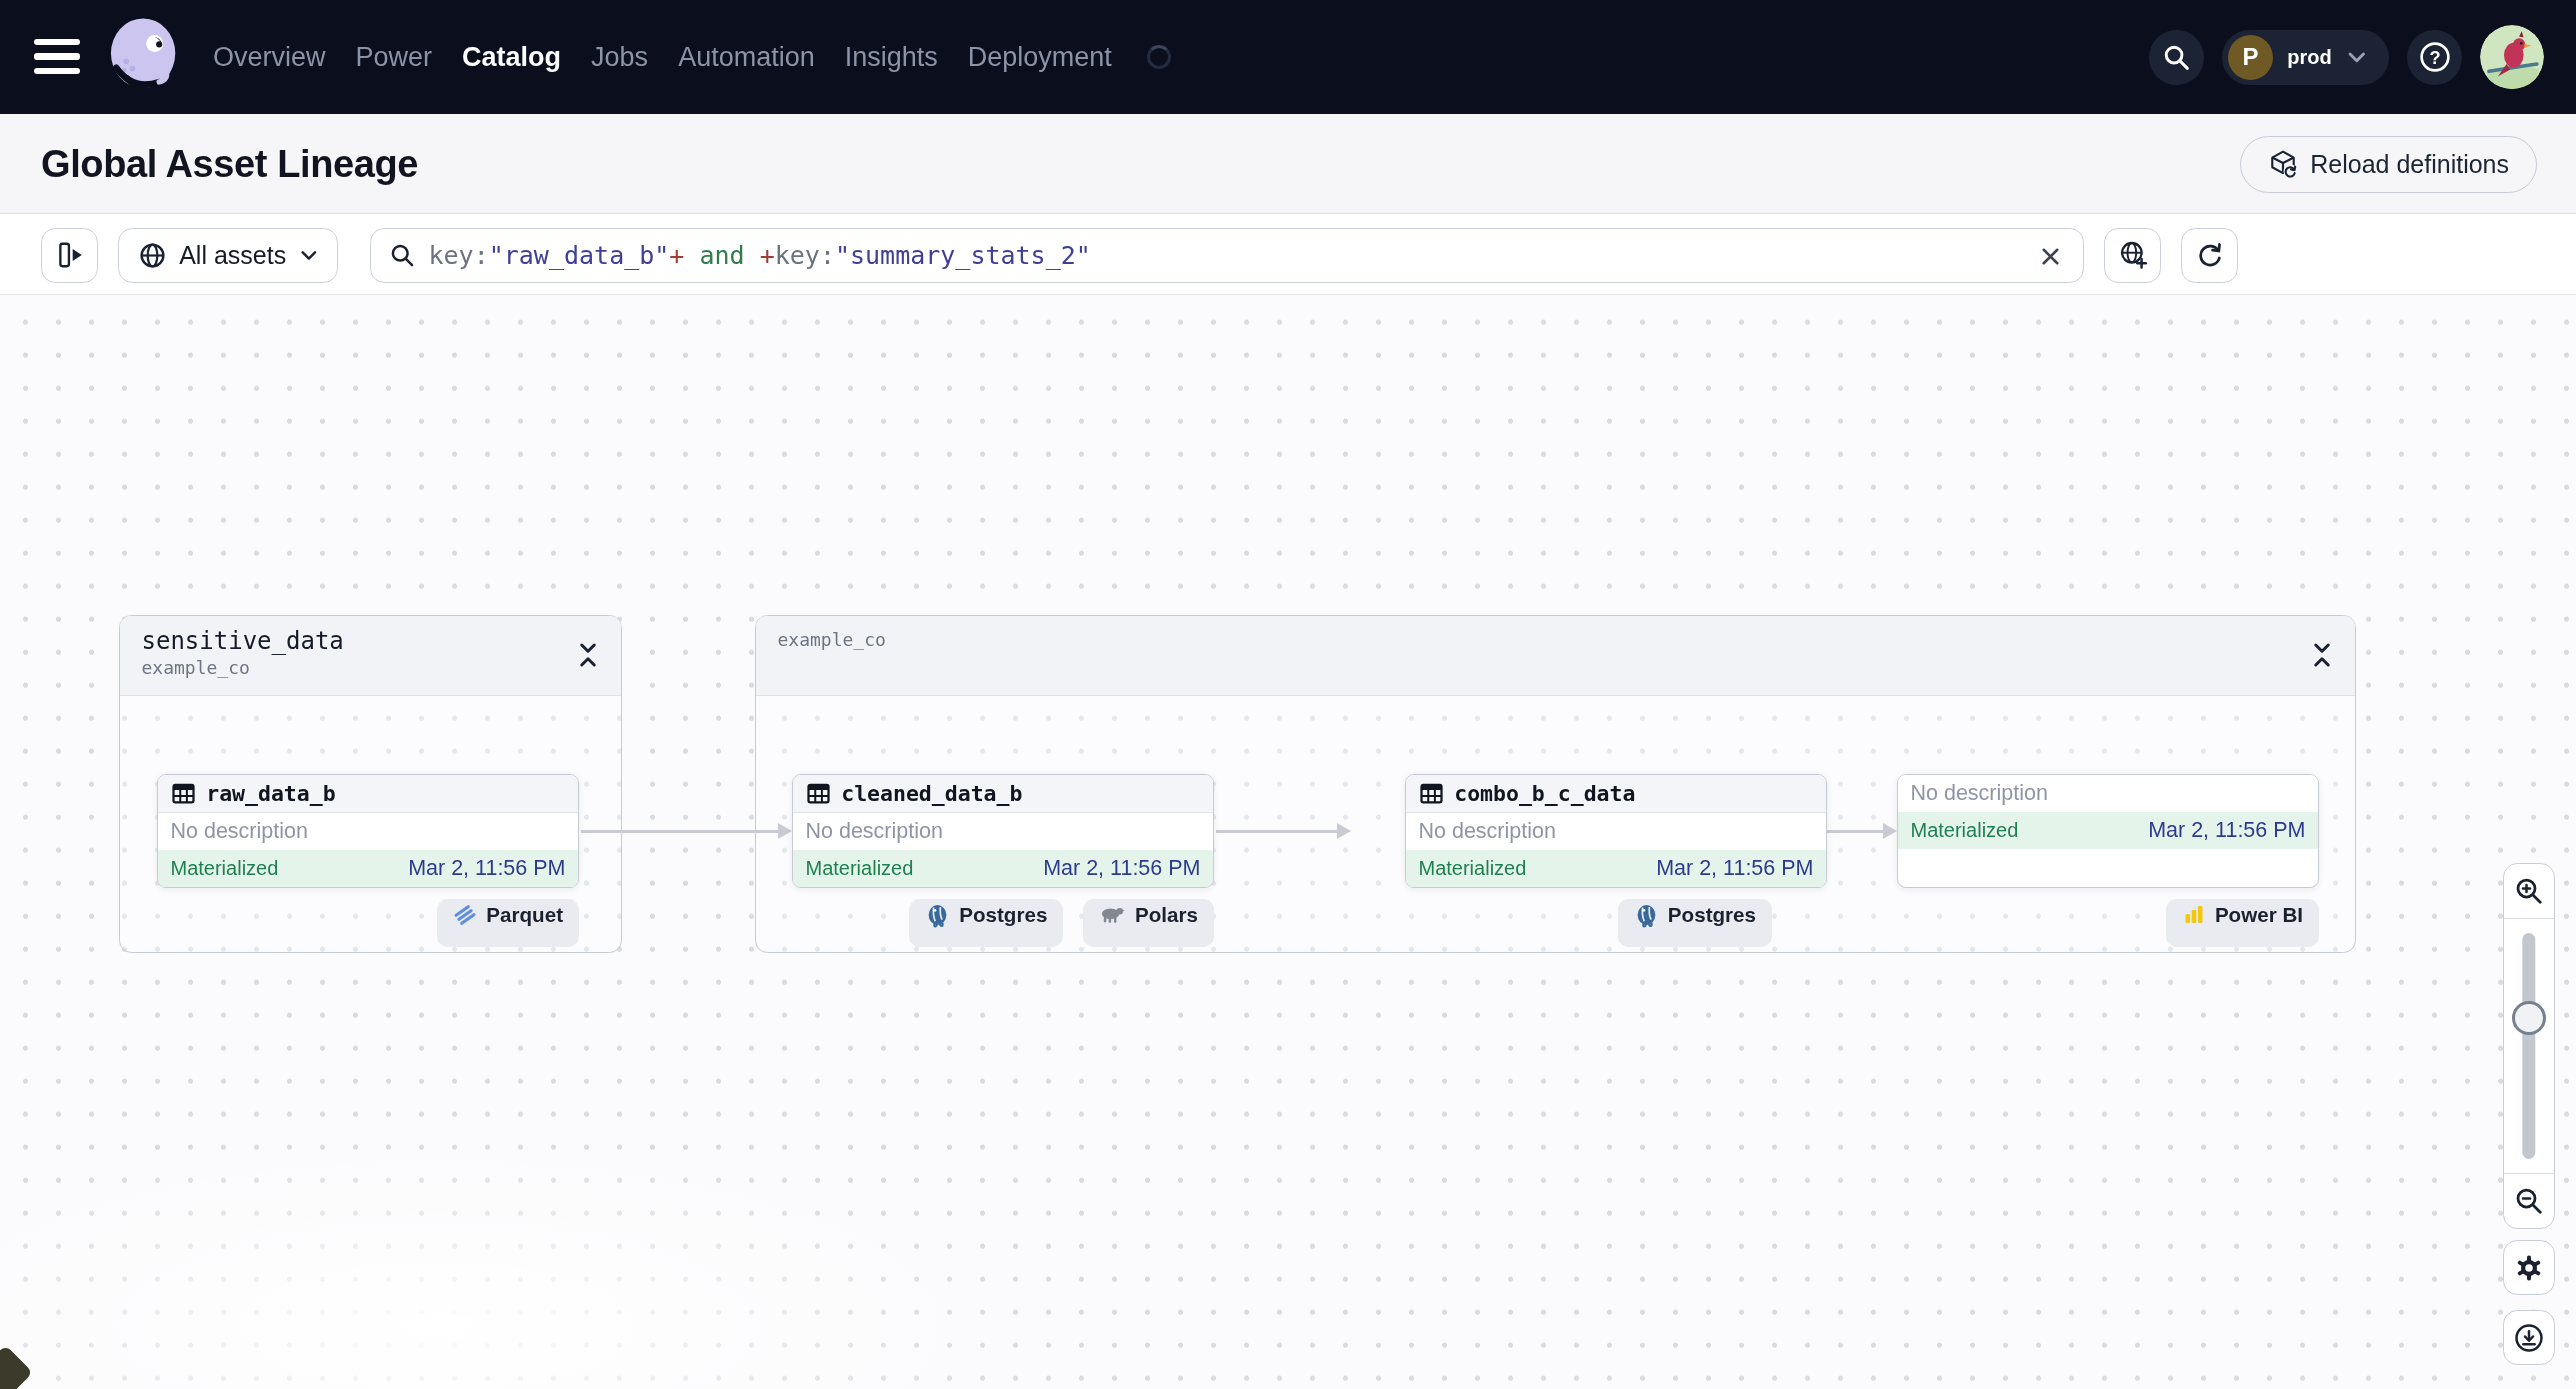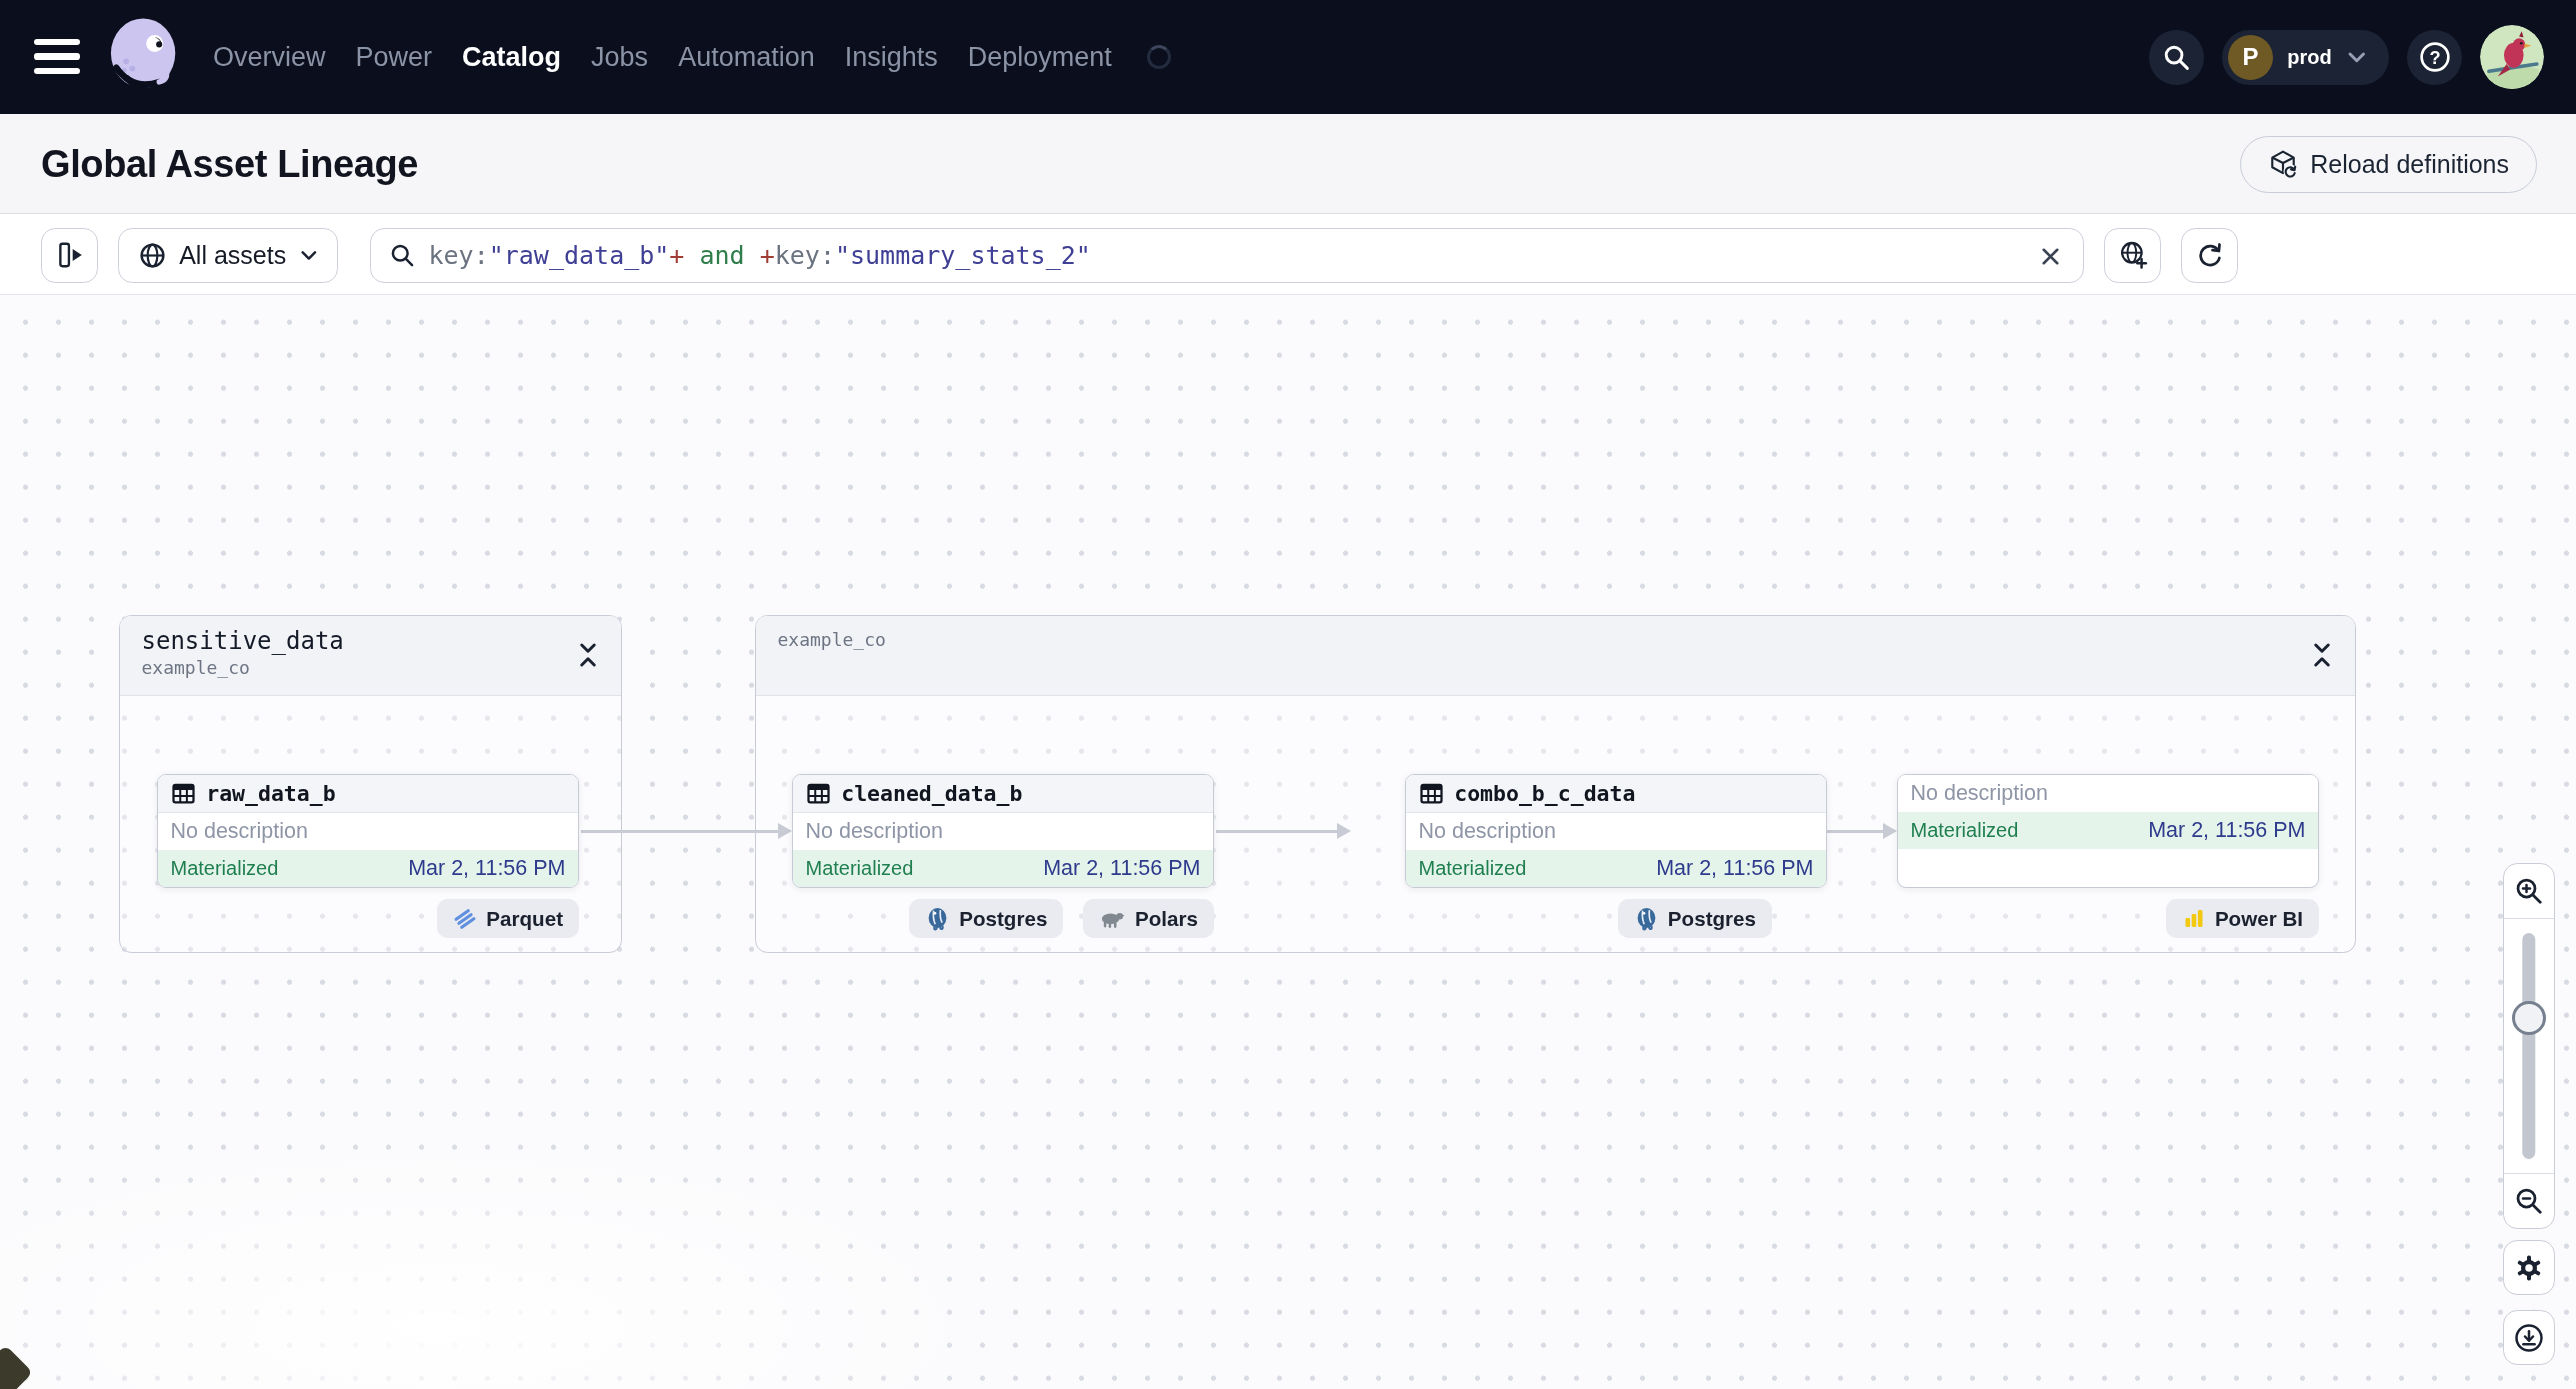--- a/index.html
+++ b/index.html
@@ -59,21 +59,21 @@
 
   .asset-node { position:absolute; top:479px; width:422px; height:114px; border:1.8px solid #c6cad5; border-radius:9px; background:#fff; overflow:hidden; box-shadow:0 1.8px 7.2px rgba(20,25,40,0.07); cursor:pointer; }
   .an-header { height:38px; background:#f4f5f8; border-bottom:0.9px solid #e2e4ea; display:flex; align-items:center; gap:10.7px; padding:0 12.5px; }
   .an-name { font-family:"DejaVu Sans Mono", monospace; font-weight:700; font-size:21.5px; color:#10151f; }
   .an-desc { height:37px; display:flex; align-items:center; padding:0 12.5px; font-size:21.5px; color:#8e95a6; background:#fff; }
   .an-footer { height:37px; background:#e5f4eb; display:flex; align-items:center; justify-content:space-between; padding:0 12.5px; }
   .an-status { font-size:20px; color:#1f7f4f; }
   .an-time { font-size:21.5px; color:#2e3a8c; }
 
   .tags { position:absolute; top:604px; display:flex; gap:19.7px; justify-content:flex-end; }
-  .tag { height:39px; background:#e9ebf0; border-radius:10.7px; padding:14px 16px; display:inline-flex; align-items:center; gap:9px; font-size:20.6px; font-weight:700; color:#1b212e; cursor:pointer; }
+  .tag { height:48px; background:#e9ebf0; border-radius:10.7px; padding:4px 16px; display:inline-flex; gap:9px; font-size:20.6px; font-weight:700; color:#1b212e; cursor:pointer; }
 
   .edge { position:absolute; top:535px; height:2.7px; background:#c8cbd3; }
   .edge::after { content:''; position:absolute; right:-13.4px; top:-7.2px; width:0; height:0;
     border-left:14.3px solid #c8cbd3; border-top:8px solid transparent; border-bottom:8px solid transparent; }
   .edge-1 { left:581px; width:198px; }
   .edge-2 { left:1216px; width:122px; }
   .edge-3 { left:1773px; width:111px; }
 
   
   .zoom-panel { position:absolute; left:2503px; top:568px; width:52px; height:366px; background:#fff; border:1.8px solid #c9cdd6; border-radius:14.3px; display:flex; flex-direction:column; overflow:hidden; }

